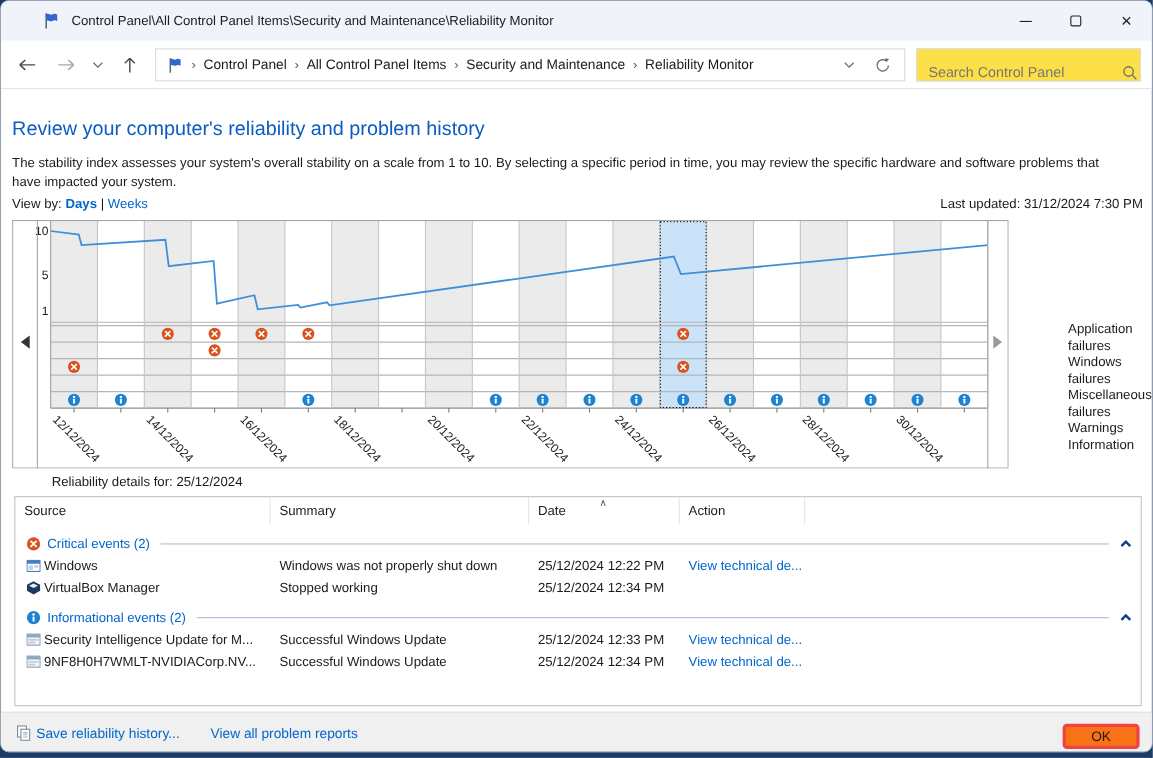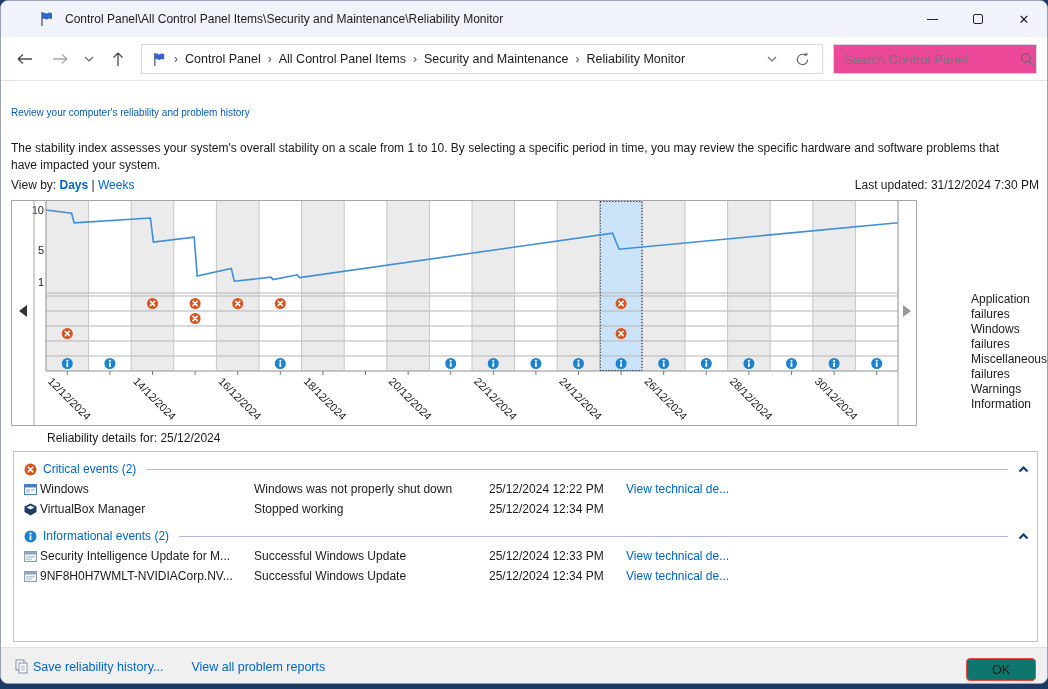--- a/index.html
+++ b/index.html
@@ -17,27 +17,27 @@
   .maxsq { width:10px; height:10px; border:1px solid #222; border-radius:2px; }
   .minln { width:11px; height:1px; background:#222; }
   
   .toolbar { position:absolute; top:36px; left:0; width:100%; height:44px; background:#fff; border-bottom:1px solid #e4e4e4; }
   .navic { position:absolute; top:0; height:44px; display:flex; align-items:center; justify-content:center; font-size:16px; }
   .addrbox { position:absolute; left:140px; top:7px; width:682px; height:30px; border:1px solid #d9d9d9; background:#fff;
              display:flex; align-items:center; font-size:12.5px; }
   .crumbsep { color:#555; font-size:12px; margin:0 7px; }
   .crumb { color:#1b1b1b; white-space:nowrap; }
   .addr-right { margin-left:auto; display:flex; align-items:center; gap:18px; padding-right:12px; }
-  .searchbox { position:absolute; left:832px; top:7px; width:204px; height:30px; border:1px solid #d9d9d9; background:#ec4899;
-               display:flex; align-items:center; }
+  .searchbox { position:absolute; left:832px; top:7px; width:204px; height:30px; border:1px solid #d9d9d9; background:#fde047;
+               display:flex; align-items:flex-end; }
   .searchbox input { border:none; outline:none; flex:1; font-size:13px; color:#1b1b1b; padding-left:10px;
                      font-family:"Liberation Sans", sans-serif; background:transparent; }
   .searchbox input::placeholder { color:#767676; }
   
-  .heading { position:absolute; left:10px; top:106px; font-size:10px; color:#0b5cbf; }
+  .heading { position:absolute; left:10px; top:106px; font-size:18px; color:#0b5cbf; }
   .desc { position:absolute; left:10px; top:139px; width:1008px; font-size:12px; line-height:17px; color:#1b1b1b; }
   .viewrow { position:absolute; left:10px; top:177px; width:1028px; display:flex; justify-content:space-between; font-size:12px; }
   .bluelink { color:#0066cc; text-decoration:none; cursor:pointer; }
   .bold { font-weight:bold; }
   #chartwrap { position:absolute; left:10px; top:199px; width:906px; height:226px; }
   .legend { position:absolute; left:922px; top:291px; font-size:12px; line-height:15px; color:#1b1b1b;margin-left:48px; }
   .dettitle { position:absolute; left:10px; top:430px; font-size:12px;margin-left:36px; }
   
   .dtable { position:absolute; left:12px; top:450px; width:1025px; height:191px; border:1px solid #c3c3c3; background:#fff; overflow:hidden; }
   .thead { display:flex; height:25px; font-size:12px; color:#1b1b1b; position:relative; }
@@ -49,21 +49,21 @@
   .group-row .gicon { margin-left:10px; display:flex; }
   .group-row .grule { flex:1; height:1px; background:#a9bcd9; margin:0 10px 0 10px; }
   .group-row .gchev { margin-right:8px; display:flex; }
   .event-row { display:flex; align-items:center; height:20px; font-size:12px; }
   .event-row .cell { overflow:hidden; white-space:nowrap; padding-left:8px; }
   .srcwrap { display:flex; align-items:center; gap:3px; padding-left:10px; }
   
   .footer { position:absolute; left:0; top:646px; width:100%; height:38px; background:#f0f0f0; border-top:1px solid #e0e0e0; }
   .flinks { position:absolute; left:14px; top:11px; display:flex; align-items:center; gap:4px; font-size:12.5px; }
   .flink2 { margin-left:24px; }
-  .okbtn { position:absolute; right:11px; top:10px; width:70px; height:23px; background:#0f766e; border:1px solid #ef4444;
+  .okbtn { position:absolute; right:11px; top:10px; width:70px; height:23px; background:#f97316; border:3px solid #ef4444;
            border-radius:4px; font-size:12.5px; display:flex; align-items:center; justify-content:center; }
   svg { display:block; }
 </style>
 </head>
 <body>
 
 <div id="window">
 
   <div class="titlebar">
     <span class="tflag">
@@ -354,20 +354,30 @@
       <div>Application failures</div>
       <div>Windows failures</div>
       <div>Miscellaneous failures</div>
       <div>Warnings</div>
       <div>Information</div>
     </div>
 
   <div class="dettitle">Reliability details for: 25/12/2024</div>
 
   <div class="dtable">
+    <div class="thead">
+      <div class="hcell c-src">Source</div>
+      <div class="hcell c-sum">Summary</div>
+      <div class="hcell c-date">
+        <span class="sortchev">∧</span>
+        <span>Date</span>
+      </div>
+      <div class="hcell c-act">Action</div>
+      <div class="hcell c-fill"></div>
+    </div>
     <div id="tbody">
         <div class="group-row">
           <span class="gicon">
             <svg width="13" height="13" viewBox="0 0 13 13">
               <circle cx="6.5" cy="6.5" r="6" fill="#d9531e"></circle>
               <path d="M4.2 4.2 L8.8 8.8 M8.8 4.2 L4.2 8.8" stroke="#fff" stroke-width="1.6" stroke-linecap="round"></path>
             </svg>
           </span>
           <span class="glabel">Critical events (2)</span>
           <div class="grule"></div>

